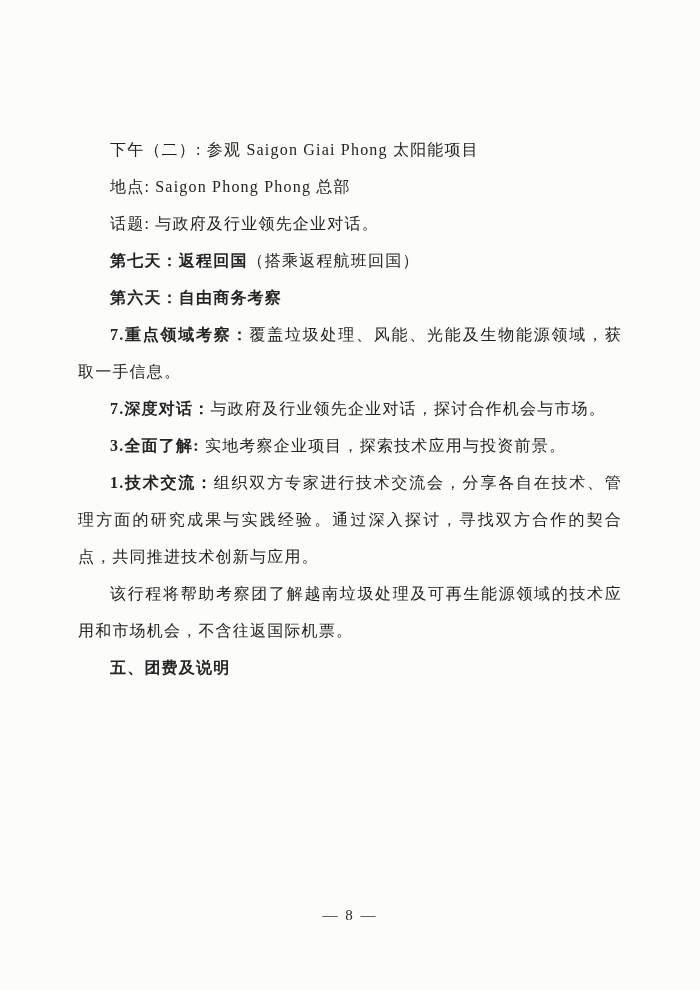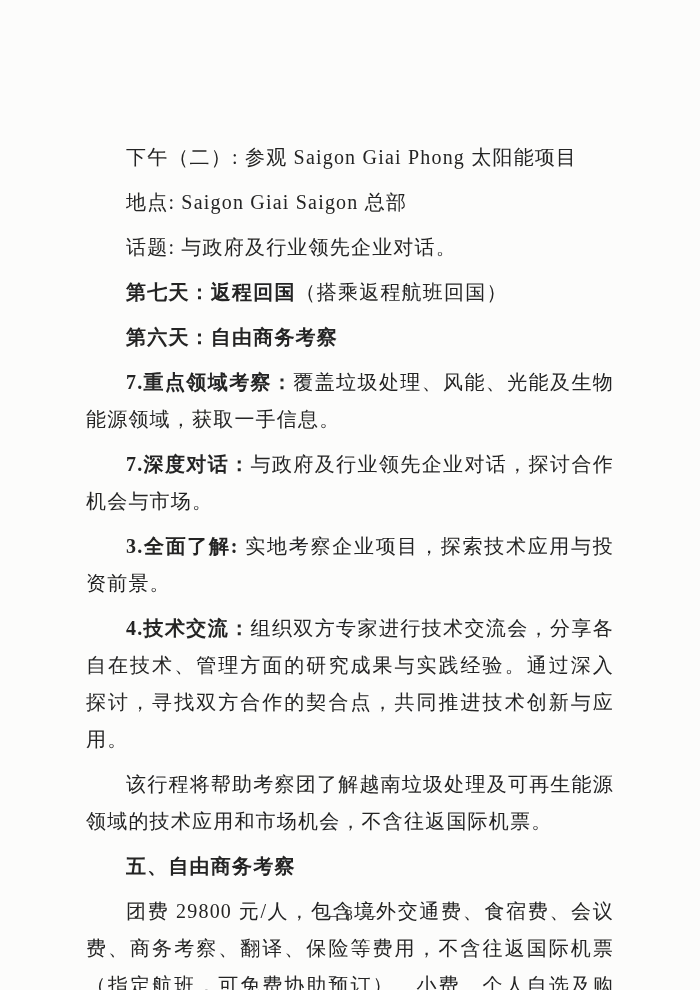--- a/index.html
+++ b/index.html
@@ -20,22 +20,22 @@
     overflow: hidden;
     box-sizing: border-box;
   }
   .content {
     position: absolute;
     left: 78px;
     top: 131px;
     width: 544px;
   }
   .para {
-    margin: 8px;
-    font-size: 20px;
+    margin: 0;
+    font-size: 16px;
     line-height: 37px;
     color: #242424;
     text-align: justify;
     text-indent: 2em;
     letter-spacing: 1.2px;
     word-break: break-all;
   }
   .lead {
     font-weight: bold;
   }
@@ -50,28 +50,27 @@
     color: #2b2b2b;
     letter-spacing: 2px;
   }
 </style>
 </head>
 <body>
 
 <div class="page">
   <div class="content">
     <p class="para"><strong class="lead"></strong><span>下午（二）: 参观 Saigon Giai Phong 太阳能项目</span></p>
-    <p class="para"><strong class="lead"></strong><span>地点: Saigon Giai Saigon 总部</span></p>
+    <p class="para"><strong class="lead"></strong><span>地点: Saigon Phong Phong 总部</span></p>
     <p class="para"><strong class="lead"></strong><span>话题: 与政府及行业领先企业对话。</span></p>
     <p class="para"><strong class="lead">第七天：返程回国</strong><span>（搭乘返程航班回国）</span></p>
     <p class="para"><strong class="lead">第六天：自由商务考察</strong><span></span></p>
     <p class="para"><strong class="lead">7.重点领域考察：</strong><span>覆盖垃圾处理、风能、光能及生物能源领域，获取一手信息。</span></p>
     <p class="para"><strong class="lead">7.深度对话：</strong><span>与政府及行业领先企业对话，探讨合作机会与市场。</span></p>
     <p class="para"><strong class="lead">3.全面了解: </strong><span>实地考察企业项目，探索技术应用与投资前景。</span></p>
-    <p class="para"><strong class="lead">4.技术交流：</strong><span>组织双方专家进行技术交流会，分享各自在技术、管理方面的研究成果与实践经验。通过深入探讨，寻找双方合作的契合点，共同推进技术创新与应用。</span></p>
+    <p class="para"><strong class="lead">1.技术交流：</strong><span>组织双方专家进行技术交流会，分享各自在技术、管理方面的研究成果与实践经验。通过深入探讨，寻找双方合作的契合点，共同推进技术创新与应用。</span></p>
     <p class="para"><strong class="lead"></strong><span>该行程将帮助考察团了解越南垃圾处理及可再生能源领域的技术应用和市场机会，不含往返国际机票。</span></p>
-    <p class="para"><strong class="lead">五、自由商务考察</strong><span></span></p>
-    <p class="para"><strong class="lead"></strong><span>团费 29800 元/人，包含境外交通费、食宿费、会议费、商务考察、翻译、保险等费用，不含往返国际机票（指定航班，可免费协助预订）、小费、个人自选及购物等。</span></p>
+    <p class="para"><strong class="lead">五、团费及说明</strong><span></span></p>
   </div>
   <div class="footer">
     <span>— 8 —</span>
   </div>
 </div>
 
 </body></html>

